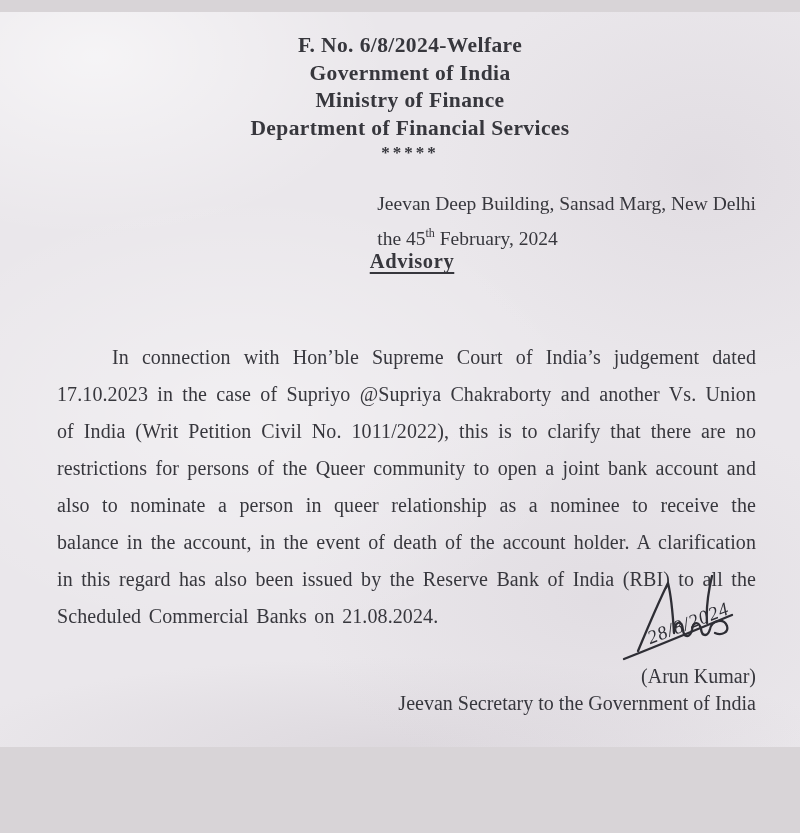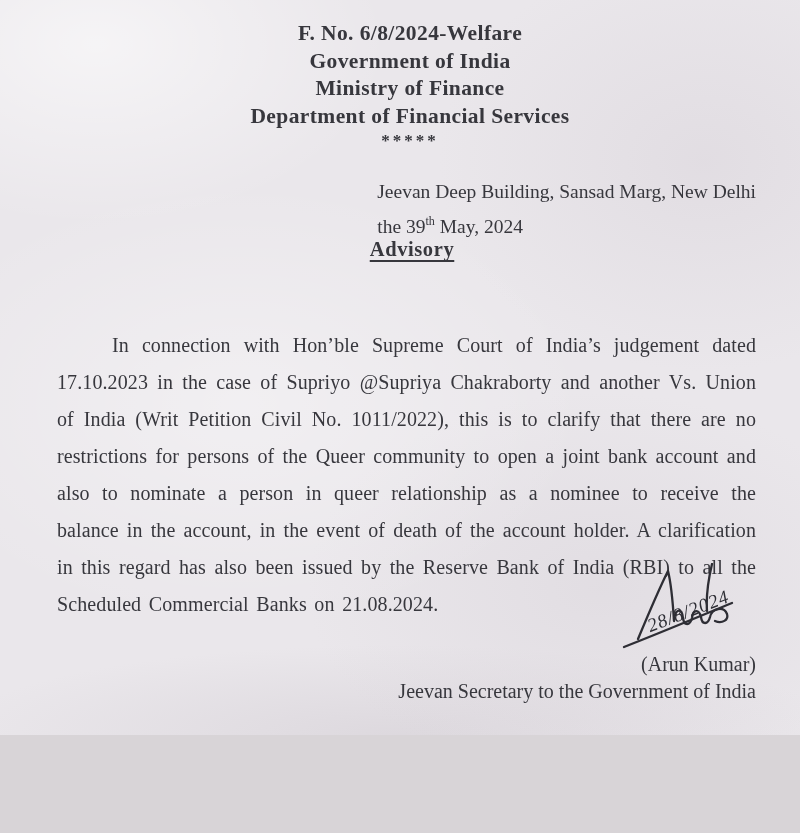--- a/index.html
+++ b/index.html
@@ -7,21 +7,21 @@
     padding: 0;
   }
   body {
     font-family: "Liberation Serif", serif;
     background: #d8d4d7;
   }
   .page {
     position: relative;
     width: 800px;
     height: 735px;
-    margin: 0 auto;
+    margin: 12px auto;
     overflow: hidden;
     color: #37373d;
     background:
       radial-gradient(ellipse 420px 260px at 12% 6%,  rgba(255,255,255,0.55), rgba(255,255,255,0) 70%),
       radial-gradient(ellipse 380px 300px at 88% 22%, rgba(215,209,216,0.45), rgba(215,209,216,0) 70%),
       radial-gradient(ellipse 500px 320px at 30% 55%, rgba(255,255,255,0.35), rgba(255,255,255,0) 70%),
       radial-gradient(ellipse 420px 280px at 75% 80%, rgba(213,207,214,0.40), rgba(213,207,214,0) 70%),
       radial-gradient(ellipse 600px 120px at 50% 100%, rgba(205,199,206,0.45), rgba(205,199,206,0) 75%),
       #eae7eb;
   }
@@ -132,21 +132,21 @@
   <div class="letterhead">
     <div>F. No. 6/8/2024-Welfare</div>
     <div>Government of India</div>
     <div>Ministry of Finance</div>
     <div>Department of Financial Services</div>
     <div class="stars">*****</div>
   </div>
 
   <div class="dateline">
     <div>Jeevan Deep Building, Sansad Marg, New Delhi</div>
-    <div><span>the 39</span><span class="sup">th</span><span> May, 2024</span></div>
+    <div><span>the 45</span><span class="sup">th</span><span> February, 2024</span></div>
   </div>
 
   <div class="advisory">Advisory</div>
 
   <p class="body-paragraph">In connection with Hon’ble Supreme Court of India’s judgement dated 17.10.2023 in the case of Supriyo @Supriya Chakraborty and another Vs. Union of India (Writ Petition Civil No. 1011/2022), this is to clarify that there are no restrictions for persons of the Queer community to open a joint bank account and also to nominate a person in queer relationship as a nominee to receive the balance in the account, in the event of death of the account holder. A clarification in this regard has also been issued by the Reserve Bank of India (RBI) to all the Scheduled Commercial Banks on 21.08.2024.</p>
 
   <div class="signature-block">
     <svg width="150" height="90" viewBox="0 0 150 90">
       <g fill="none" stroke="#2e2e35" stroke-width="2.3" stroke-linecap="round" stroke-linejoin="round">
         <path d="M 18 76 C 28 52 40 24 48 8 C 51 20 53 42 54 58"></path>

